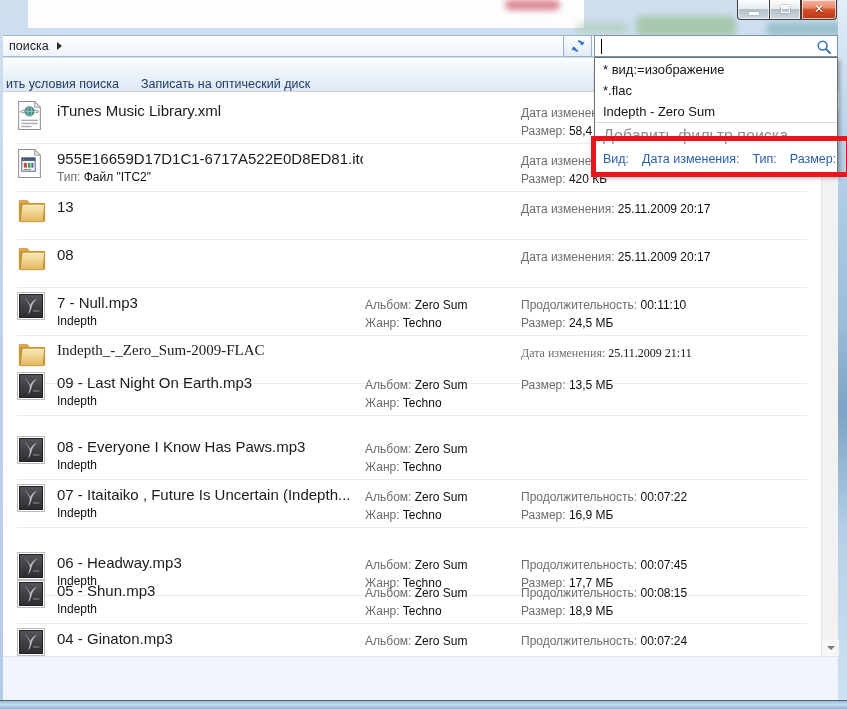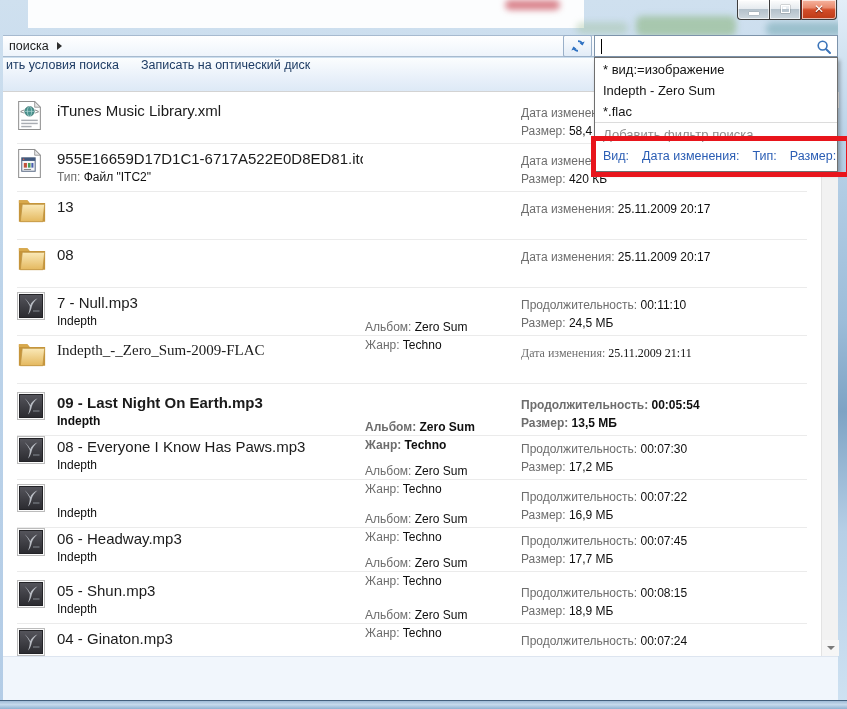--- a/index.html
+++ b/index.html
@@ -34,32 +34,32 @@
   .crumb-caret{width:0;height:0;border-left:5px solid #2e2e2e;border-top:4px solid transparent;border-bottom:4px solid transparent;margin-left:8px;}
   .combo-arrow{position:absolute;right:10px;top:9px;width:0;height:0;border-top:4px solid #3a3a3a;border-left:4px solid transparent;border-right:4px solid transparent;}
   .refresh-btn{position:absolute;left:563px;top:35px;width:29px;height:22px;border:1px solid #9ab0c9;border-radius:2px;
     background:linear-gradient(180deg,#fcfdfe,#e2ecf7);display:flex;align-items:center;justify-content:center;}
   .search-box{position:absolute;left:594px;top:35px;width:244px;height:22px;background:#fff;border:1px solid #7d93aa;}
   .caret-bar{position:absolute;left:6px;top:3px;width:1px;height:15px;background:#000;}
   .search-mag{position:absolute;right:5px;top:3px;}
   
   .toolbar{position:absolute;left:3px;top:58px;width:835px;height:34px;
     background:linear-gradient(180deg,#fbfdfe 0%,#eaf1fa 55%,#dde9f6 100%);
-    border-bottom:1px solid #d3d3d3;display:flex;align-items:flex-start;}
+    border-bottom:1px solid #d3d3d3;display:flex;align-items:flex-end;}
   .tb-item{font-size:12.5px;color:var(--toolbar-text,#1e3c64);white-space:nowrap;}
   .tb-item.first{margin-left:3px;}
   .tb-item.second{margin-left:22px;}
   
   .list{position:absolute;left:3px;top:92px;width:818px;height:564px;background:#fff;overflow:hidden;}
   .row{position:absolute;left:0;width:100%;height:48px;}
   .ricon{position:absolute;left:14px;top:4px;width:32px;height:40px;}
   .fname{position:absolute;left:54px;top:6px;width:306px;font-size:15px;color:#1b1b1b;white-space:nowrap;overflow:hidden;}
   .fsub{position:absolute;left:54px;top:26px;font-size:12px;white-space:nowrap;}
   .fcol{position:absolute;top:8px;font-size:12px;line-height:18px;white-space:nowrap;}
-  .fcol.c2{left:362px;margin-top:22px;}
+  .fcol.c2{left:362px;}
   .fcol.c3{left:518px;}
   .lbl{color:var(--label-gray,#6d6d6d);}
   .val{color:#0f0f0f;text-align:right;}
   .divider{position:absolute;left:14px;right:14px;bottom:0;height:1px;background:#ebebeb;}
   
   .scrollbar{position:absolute;left:821px;top:92px;width:17px;height:564px;background:#f2f2f2;border-left:1px solid #e3e3e3;}
   .sb-btn{position:absolute;left:0;width:17px;height:16px;background:#f6f6f6;display:flex;align-items:center;justify-content:center;}
   .sb-up{top:0;}
   .sb-down{bottom:0;}
   .sb-arrow-down{width:0;height:0;border-top:4px solid #7a7a7a;border-left:4px solid transparent;border-right:4px solid transparent;}
@@ -67,21 +67,21 @@
   .sb-thumb{position:absolute;left:2px;top:17px;width:13px;height:56px;background:#cdd4da;border-radius:2px;}
   
   .details-pane{position:absolute;left:3px;top:656px;width:835px;height:44px;background:#f1f6fc;border-top:1px solid #dde5f0;}
   .bottom-frame{position:absolute;left:0;top:700px;width:847px;height:9px;border-top:1px solid #44617e;
     background:linear-gradient(180deg,#9fbbd6 0%,#c6daec 45%,#8fb2d1 100%);}
   
   .dropdown{position:absolute;left:594px;top:57px;width:244px;background:#fff;border:1px solid #6f6f6f;
     box-shadow:2px 3px 4px rgba(0,0,0,.3);z-index:40;padding-bottom:4px;}
   .sugg{font-size:13px;color:#141414;padding:4px 8px 3px 8px;height:21px;}
   .dd-sep{height:1px;background:#dcdcdc;margin:1px 0 2px 0;}
-  .dd-section{font-size:13px;color:#8e8e8e;padding:2px 8px;}
+  .dd-section{font-size:16px;color:#8e8e8e;padding:2px 8px;}
   .dd-filters{display:flex;gap:13px;padding:5px 8px 4px 8px;}
   .flink{font-size:12.5px;color:var(--link-blue,#2a5db4);white-space:nowrap;}
   
   .annotation{position:absolute;left:591px;top:136px;width:260px;height:41px;
     border:5px solid var(--annotation-red,#e8151c);z-index:50;}
 </style>
 </head>
 <body>
 
 <div class="stage">
@@ -245,41 +245,40 @@
    <path d="M2 4 h9 l2.5 3 H30 v20 H2 z" fill="#c6953b"></path>
    <path d="M2 4 h9 l2.5 3 H2 z" fill="#d8a94c"></path>
    <path d="M3.5 27 L5.5 9.5 Q5.6 8.5 6.6 8.5 H28.4 Q29.5 8.5 29.4 9.5 L27.6 27 z" fill="url(#fg)" stroke="#bf9340" stroke-width="0.8"></path>
           </svg></span>
         <div class="fname">Indepth_-_Zero_Sum-2009-FLAC</div>
         <div class="fcol c3">
           <div><span class="lbl">Дата изменения: </span><span class="val">25.11.2009 21:11</span></div>
         </div>
         <div class="divider"></div>
       </div>
-      <div class="row" style="top: 296px; font-weight: bold;">
+      <div class="row" style="top: 276px;">
         <span class="ricon"><svg width="28" height="28" viewBox="0 0 28 28">
    <defs>
               <linearGradient id="mg" x1="0" y1="0" x2="0" y2="1">
      <stop offset="0" stop-color="#55555c"></stop>
                 <stop offset="1" stop-color="#2b2b30"></stop>
               </linearGradient>
             </defs>
    <rect x="0.5" y="0.5" width="27" height="27" fill="#fbfbfb" stroke="#bcbcbc"></rect>
    <rect x="2.5" y="2.5" width="23" height="23" fill="url(#mg)" stroke="#232327"></rect>
    <path d="M7.5 6 C10.5 8.8 12.2 10.8 13.2 13.2 C14.2 10.4 16.6 8 20.5 6.2 C17.2 9.4 15.6 11.8 14.8 14.4 C14.2 17.6 13 20.4 11 22.5 C12.3 19.3 12.9 16.6 12.8 13.9 C11.4 11 9.6 8.4 7.5 6 Z" fill="#c7cbd1" opacity="0.9"></path>
    <rect x="16" y="18.5" width="6.5" height="1" fill="#9aa0a8" opacity=".8"></rect>
           </svg></span>
         <div class="fname">09 - Last Night On Earth.mp3</div>
         <div class="fsub"><span class="val">Indepth</span></div>
         <div class="fcol c2">
           <div><span class="lbl">Альбом: </span><span class="val">Zero Sum</span></div>
           <div><span class="lbl">Жанр: </span><span class="val">Techno</span></div>
         </div>
         <div class="fcol c3">
-          <div><span class="lbl">Продолжительность: </span><span class="val">00:05:54</span></div>
           <div><span class="lbl">Размер: </span><span class="val">13,5 МБ</span></div>
         </div>
         <div class="divider"></div>
       </div>
       <div class="row" style="top: 340px; padding-left: 6px;">
         <span class="ricon"><svg width="28" height="28" viewBox="0 0 28 28">
    <defs>
               <linearGradient id="mg" x1="0" y1="0" x2="0" y2="1">
      <stop offset="0" stop-color="#55555c"></stop>
                 <stop offset="1" stop-color="#2b2b30"></stop>
@@ -289,51 +288,48 @@
    <rect x="2.5" y="2.5" width="23" height="23" fill="url(#mg)" stroke="#232327"></rect>
    <path d="M7.5 6 C10.5 8.8 12.2 10.8 13.2 13.2 C14.2 10.4 16.6 8 20.5 6.2 C17.2 9.4 15.6 11.8 14.8 14.4 C14.2 17.6 13 20.4 11 22.5 C12.3 19.3 12.9 16.6 12.8 13.9 C11.4 11 9.6 8.4 7.5 6 Z" fill="#c7cbd1" opacity="0.9"></path>
    <rect x="16" y="18.5" width="6.5" height="1" fill="#9aa0a8" opacity=".8"></rect>
           </svg></span>
         <div class="fname">08 - Everyone I Know Has Paws.mp3</div>
         <div class="fsub"><span class="val">Indepth</span></div>
         <div class="fcol c2">
           <div><span class="lbl">Альбом: </span><span class="val">Zero Sum</span></div>
           <div><span class="lbl">Жанр: </span><span class="val">Techno</span></div>
         </div>
-        <div class="fcol c3">
-          <div><span class="lbl">Продолжительность: </span><span class="val">00:07:30</span></div>
-          <div><span class="lbl">Размер: </span><span class="val">17,2 МБ</span></div>
-        </div>
         <div class="divider"></div>
       </div>
       <div class="row" style="top: 388px;">
         <span class="ricon"><svg width="28" height="28" viewBox="0 0 28 28">
    <defs>
               <linearGradient id="mg" x1="0" y1="0" x2="0" y2="1">
      <stop offset="0" stop-color="#55555c"></stop>
                 <stop offset="1" stop-color="#2b2b30"></stop>
               </linearGradient>
             </defs>
    <rect x="0.5" y="0.5" width="27" height="27" fill="#fbfbfb" stroke="#bcbcbc"></rect>
    <rect x="2.5" y="2.5" width="23" height="23" fill="url(#mg)" stroke="#232327"></rect>
    <path d="M7.5 6 C10.5 8.8 12.2 10.8 13.2 13.2 C14.2 10.4 16.6 8 20.5 6.2 C17.2 9.4 15.6 11.8 14.8 14.4 C14.2 17.6 13 20.4 11 22.5 C12.3 19.3 12.9 16.6 12.8 13.9 C11.4 11 9.6 8.4 7.5 6 Z" fill="#c7cbd1" opacity="0.9"></path>
    <rect x="16" y="18.5" width="6.5" height="1" fill="#9aa0a8" opacity=".8"></rect>
           </svg></span>
+        <div class="fname">07 - Itaitaiko , Future Is Uncertain (Indepth...</div>
         <div class="fsub"><span class="val">Indepth</span></div>
         <div class="fcol c2">
           <div><span class="lbl">Альбом: </span><span class="val">Zero Sum</span></div>
           <div><span class="lbl">Жанр: </span><span class="val">Techno</span></div>
         </div>
         <div class="fcol c3">
           <div><span class="lbl">Продолжительность: </span><span class="val">00:07:22</span></div>
           <div><span class="lbl">Размер: </span><span class="val">16,9 МБ</span></div>
         </div>
         <div class="divider"></div>
       </div>
-      <div class="row" style="top: 432px;">
+      <div class="row" style="top: 456px;">
         <span class="ricon"><svg width="28" height="28" viewBox="0 0 28 28">
    <defs>
               <linearGradient id="mg" x1="0" y1="0" x2="0" y2="1">
      <stop offset="0" stop-color="#55555c"></stop>
                 <stop offset="1" stop-color="#2b2b30"></stop>
               </linearGradient>
             </defs>
    <rect x="0.5" y="0.5" width="27" height="27" fill="#fbfbfb" stroke="#bcbcbc"></rect>
    <rect x="2.5" y="2.5" width="23" height="23" fill="url(#mg)" stroke="#232327"></rect>
    <path d="M7.5 6 C10.5 8.8 12.2 10.8 13.2 13.2 C14.2 10.4 16.6 8 20.5 6.2 C17.2 9.4 15.6 11.8 14.8 14.4 C14.2 17.6 13 20.4 11 22.5 C12.3 19.3 12.9 16.6 12.8 13.9 C11.4 11 9.6 8.4 7.5 6 Z" fill="#c7cbd1" opacity="0.9"></path>
@@ -408,22 +404,22 @@
         <div class="sb-arrow-down"></div>
       </div>
   </div>
 
   <div class="details-pane"></div>
   <div class="bottom-frame"></div>
 
   <div class="dropdown">
     <div id="sugg-container">
         <div class="sugg">* вид:=изображение</div>
+        <div class="sugg">*.flac</div>
         <div class="sugg">Indepth - Zero Sum</div>
-        <div class="sugg">*.flac</div>
       </div>
     <div class="dd-sep"></div>
     <div class="dd-section">Добавить фильтр поиска</div>
     <div class="dd-filters" id="filters-container">
         <span class="flink">Вид:</span>
         <span class="flink">Дата изменения:</span>
         <span class="flink">Тип:</span>
         <span class="flink">Размер:</span>
       </div>
   </div>

